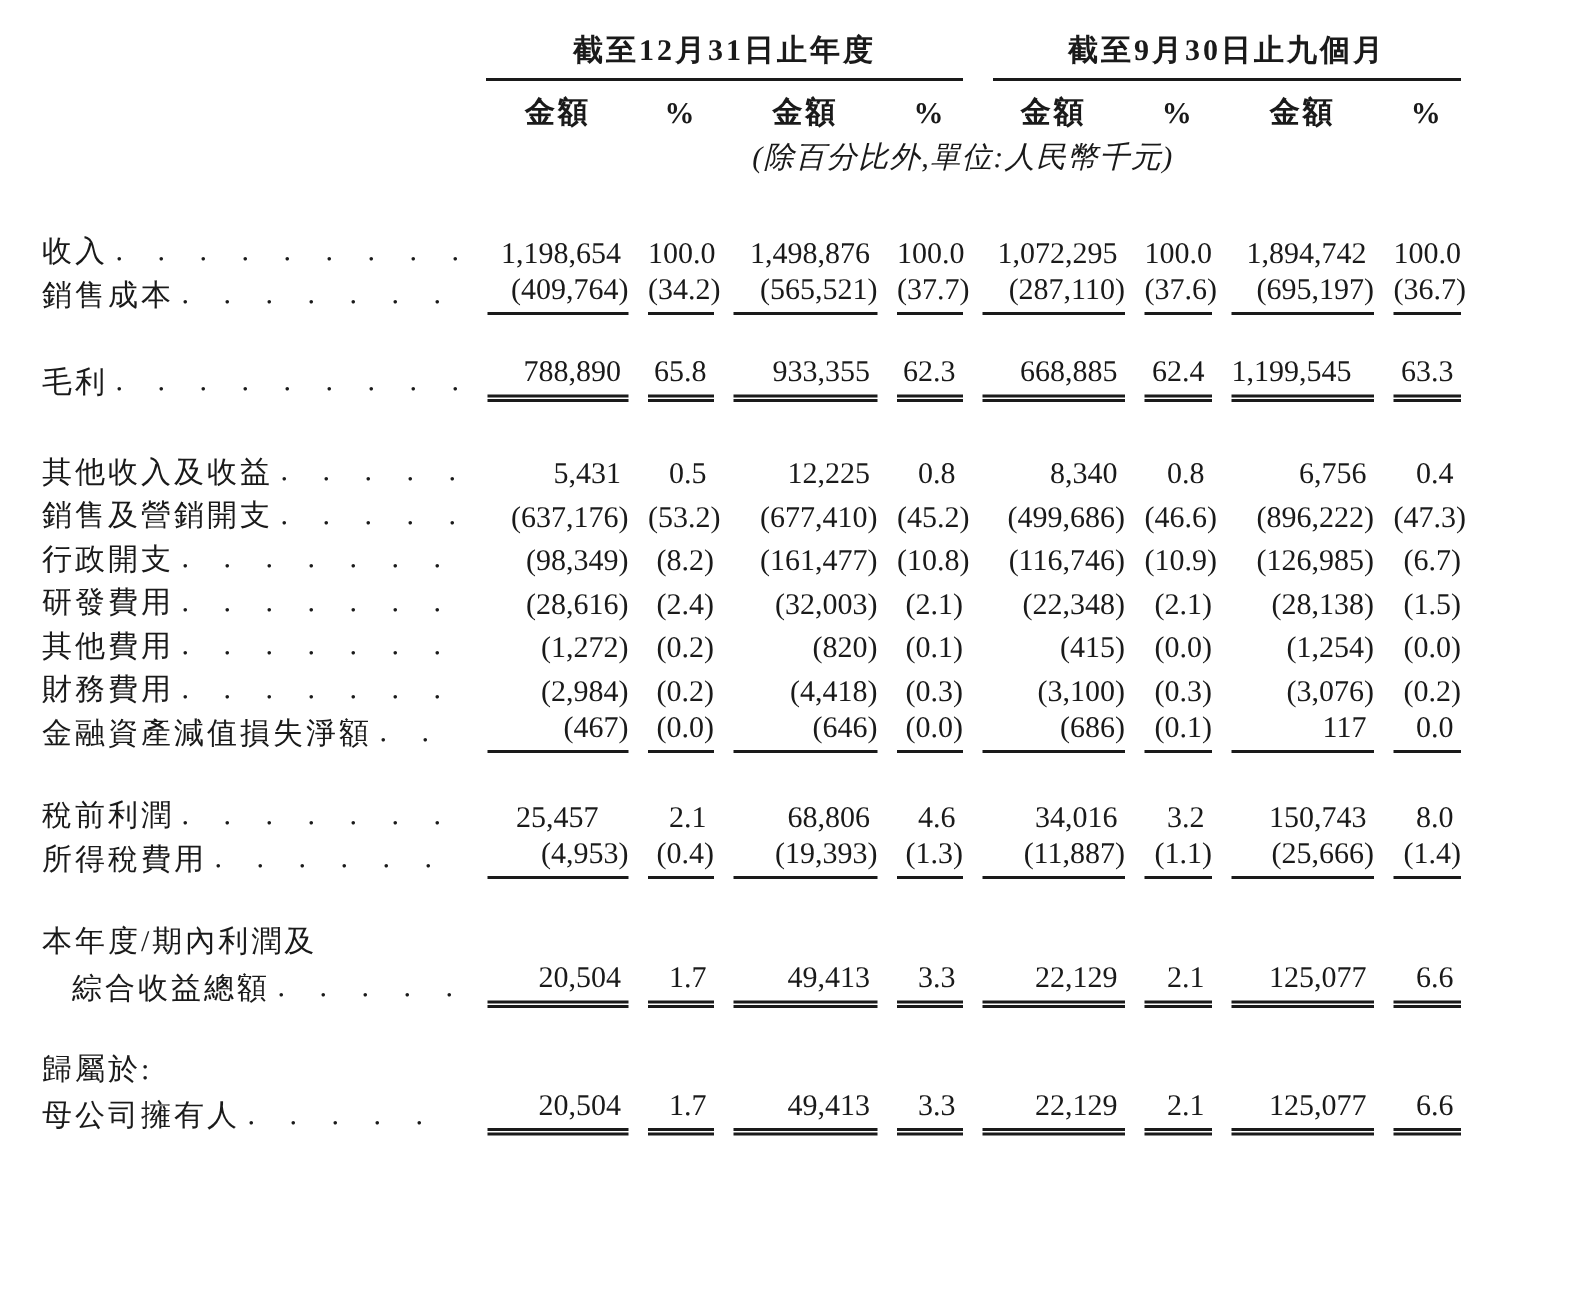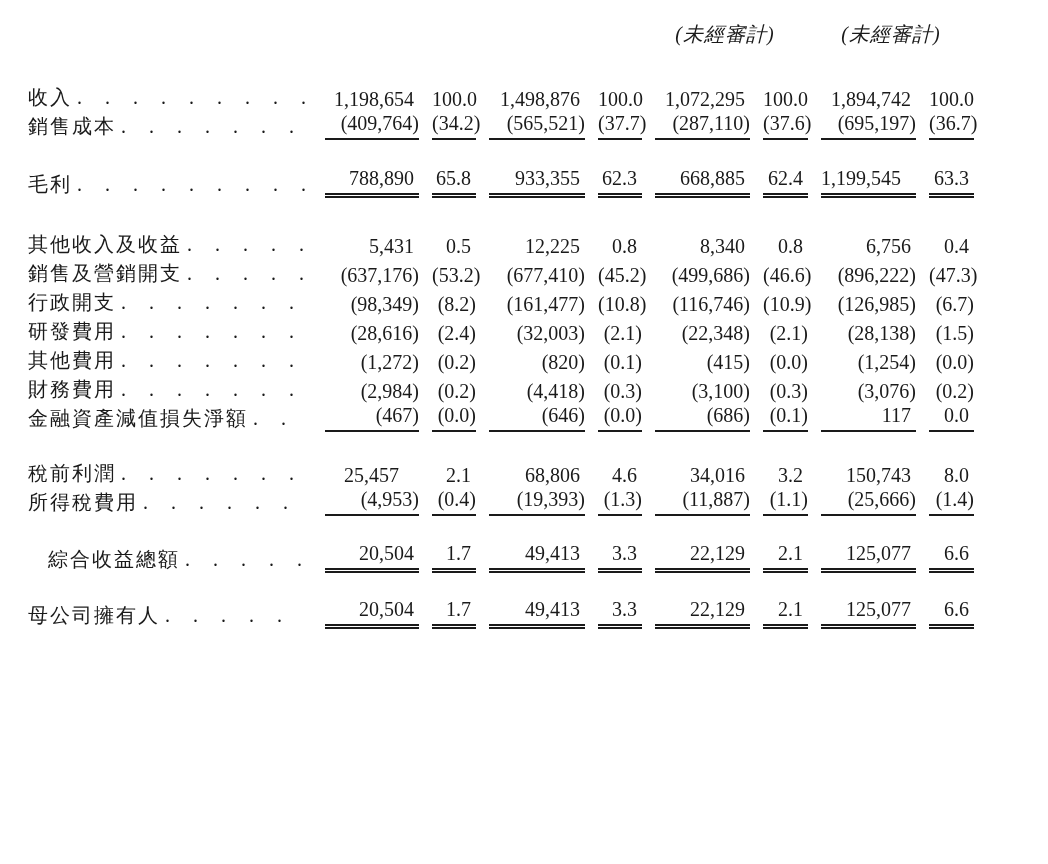--- a/index.html
+++ b/index.html
@@ -107,26 +107,61 @@
       <col style="width:107px">
         <col style="width:57px">
       <col style="width:109px">
         <col style="width:57px">
       <col style="width:108px">
         <col style="width:58px">
       <col style="width:108px">
         <col style="width:58px">
     </colgroup>
     <thead>
-      <tr class="hrow5">
+      <tr class="hrow1">
+        <td></td>
+        <th colspan="4">
+          <div class="ginner">截至12月31日止年度</div>
+        </th>
+        <th colspan="4">
+          <div class="ginner g2">截至9月30日止九個月</div>
+        </th>
+      </tr>
+      <tr class="hrow3">
+        <td></td>
+        <th>
+            <div class="chdr">金額</div>
+          </th>
+        <th>
+            <div class="chdr">%</div>
+          </th>
+        <th>
+            <div class="chdr">金額</div>
+          </th>
+        <th>
+            <div class="chdr">%</div>
+          </th>
+        <th>
+            <div class="chdr">金額</div>
+          </th>
+        <th>
+            <div class="chdr">%</div>
+          </th>
+        <th>
+            <div class="chdr">金額</div>
+          </th>
+        <th>
+            <div class="chdr">%</div>
+          </th>
+      </tr>
+      <tr class="hrow4">
         <td></td>
         <td colspan="2"></td>
+        <td colspan="4" class="note">(除百分比外,單位:人民幣千元)</td>
         <td colspan="2"></td>
-        <td colspan="2" class="note">(未經審計)</td>
-        <td colspan="2" class="note">(未經審計)</td>
       </tr>
       <tr class="hgap">
           <td colspan="9"></td>
         </tr>
     </thead>
     <tbody id="tbody">
         <tr class="datarow">
           <td class="lbl">
             <div class="lwrap">
               <span class="ltext">收入</span>
@@ -508,20 +543,27 @@
           </td>
           <td class="num">
             <div class="inner ul"><span>(25,666)</span></div>
           </td>
           <td class="num">
             <div class="inner ul"><span>(1.4)</span></div>
           </td>
         </tr>
         <tr style="height: 26px;"></tr>
         <tr class="datarow b">
+          <td class="lbl" colspan="9">
+            <div class="lwrap">
+              <span class="ltext">本年度/期內利潤及</span>
+            </div>
+          </td>
+        </tr>
+        <tr class="datarow b">
           <td class="lbl">
             <div class="lwrap" style="padding-left: 20px;">
               <span class="ltext">綜合收益總額</span>
               <span class="leader">. . . . . . . . . . . . . . . . . . . . . . . . . . . . . . . . . . . . . . . . </span>
             </div>
           </td>
           <td class="num">
             <div class="inner dul"><span style="margin-right: 5px;">20,504</span></div>
           </td>
           <td class="num">
@@ -540,20 +582,27 @@
             <div class="inner dul"><span style="margin-right: 5px;">2.1</span></div>
           </td>
           <td class="num">
             <div class="inner dul"><span style="margin-right: 5px;">125,077</span></div>
           </td>
           <td class="num">
             <div class="inner dul"><span style="margin-right: 5px;">6.6</span></div>
           </td>
         </tr>
         <tr style="height: 25px;"></tr>
+        <tr class="datarow">
+          <td class="lbl" colspan="9">
+            <div class="lwrap">
+              <span class="ltext">歸屬於:</span>
+            </div>
+          </td>
+        </tr>
         <tr class="datarow">
           <td class="lbl">
             <div class="lwrap">
               <span class="ltext">母公司擁有人</span>
               <span class="leader">. . . . . . . . . . . . . . . . . . . . . . . . . . . . . . . . . . . . . . . . </span>
             </div>
           </td>
           <td class="num">
             <div class="inner dul"><span style="margin-right: 5px;">20,504</span></div>
           </td>

